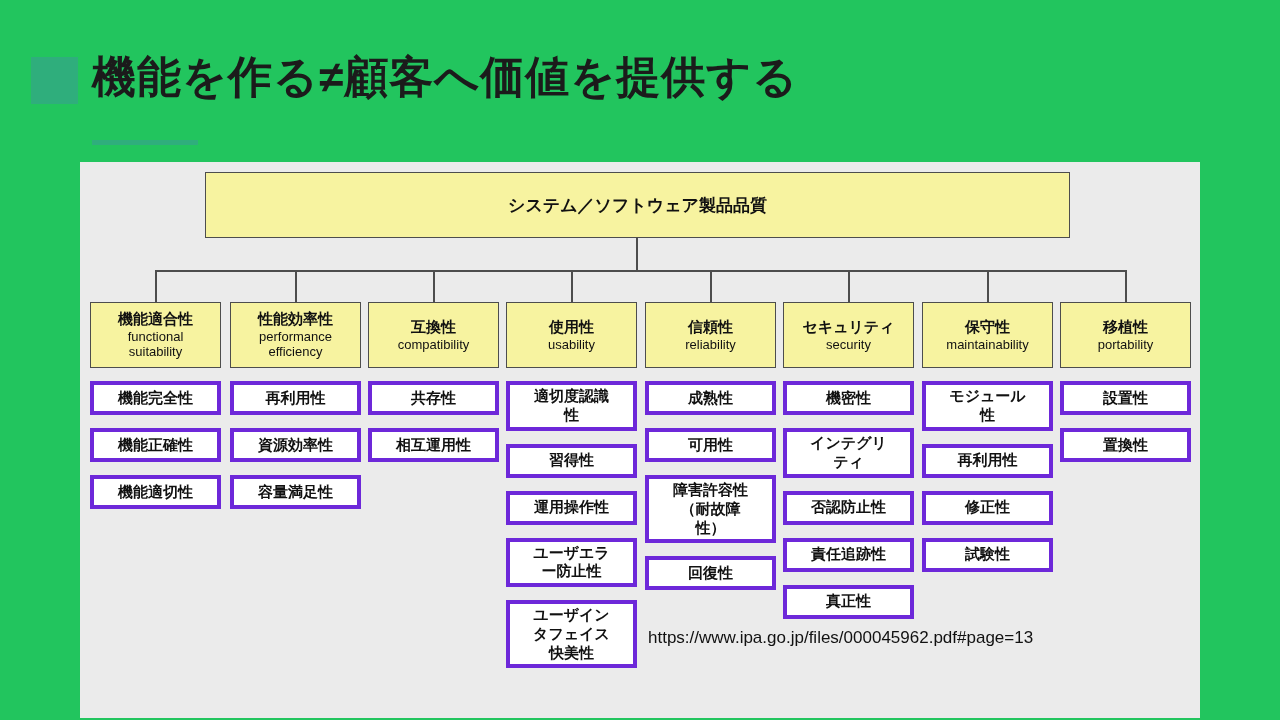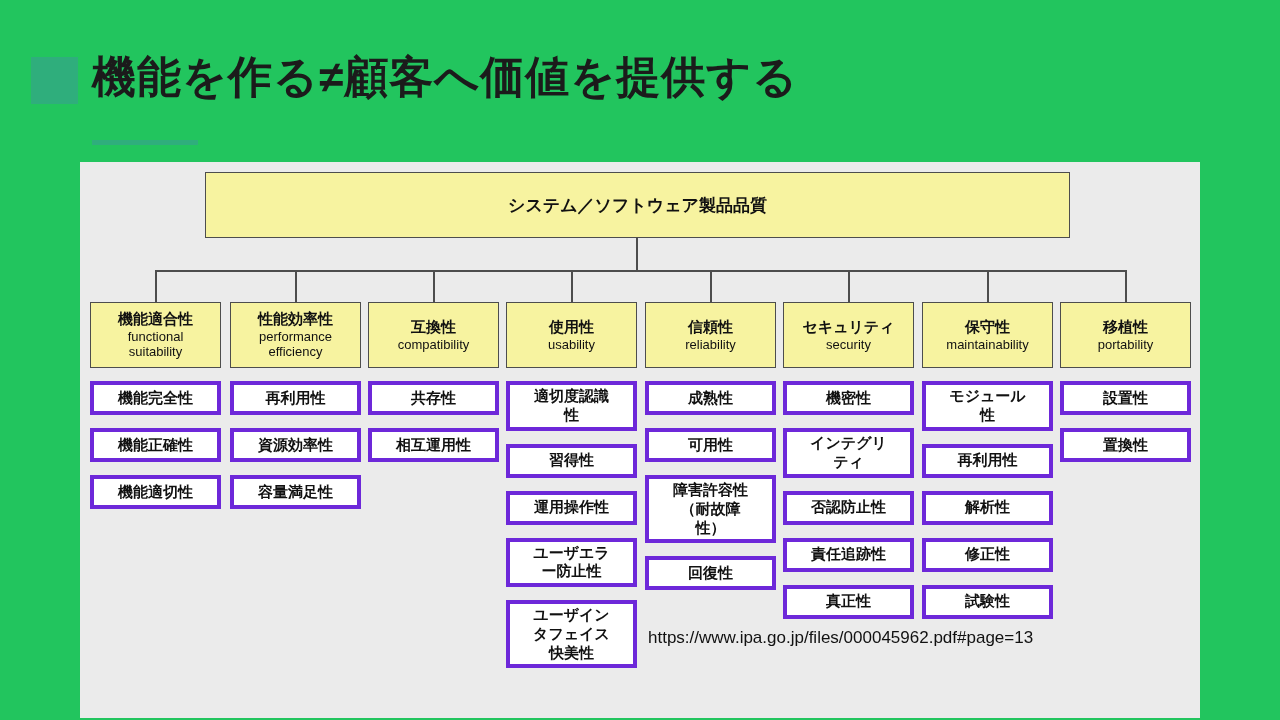--- a/index.html
+++ b/index.html
@@ -124,21 +124,20 @@
       <div class="sub">真正性</div>
     </div>
 
     <div class="col" style="left:842px">
       <div class="cat">
         <div class="cat-ja">保守性</div>
         <div class="cat-en">maintainability</div>
       </div>
       <div class="sub">モジュール性</div>
       <div class="sub">再利用性</div>
-      <div class="sub">解析性</div>
       <div class="sub">修正性</div>
       <div class="sub">試験性</div>
     </div>
 
     <div class="col" style="left:980px">
       <div class="cat">
         <div class="cat-ja">移植性</div>
         <div class="cat-en">portability</div>
       </div>
       <div class="sub">設置性</div>

